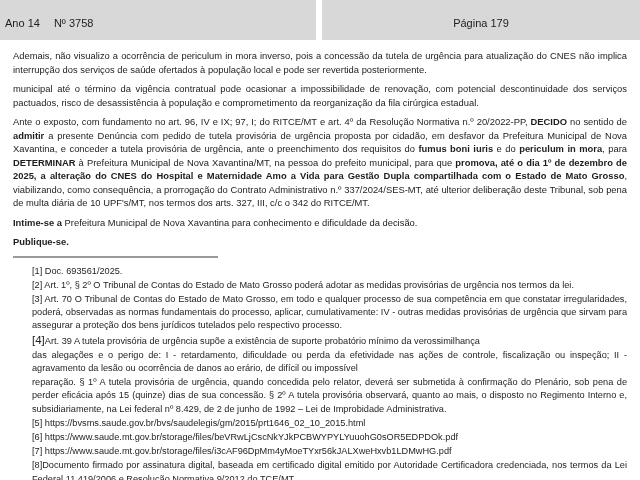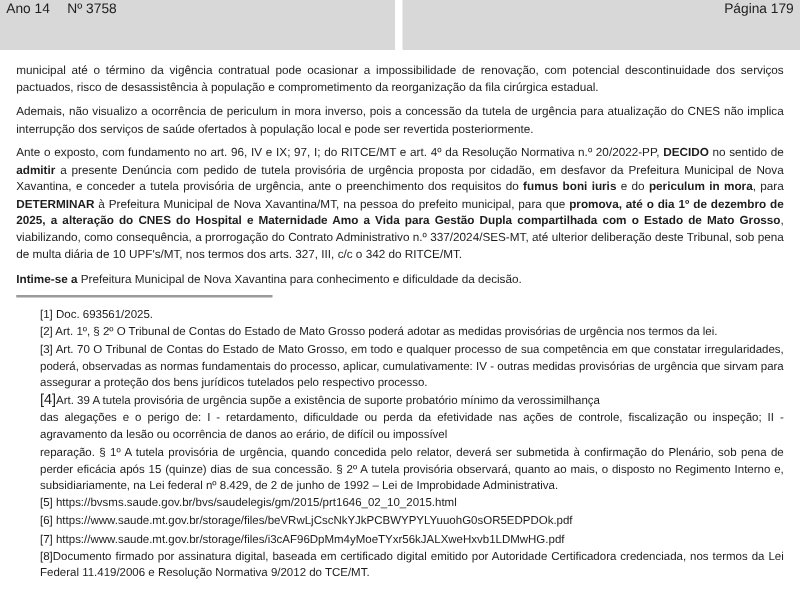--- a/index.html
+++ b/index.html
@@ -13,26 +13,26 @@
     font-family: "Liberation Sans", sans-serif;
     color: #1d1d1d;
   }
   .header {
     display: flex;
     gap: 6px;
     height: 40px;
   }
   .hbox {
     background: #d8d8d8;
-    padding: 0 5px 3px 5px;
+    padding: 16px 5px 3px 5px;
     font-size: 11px;
     line-height: 15px;
   }
   .hbox.left { flex: 0 0 316px; }
-  .hbox.right { flex: 1 1 auto; text-align: right; }
+  .hbox.right { flex: 1 1 auto; text-align: center; }
   .hline1 { white-space: nowrap; }
   .num { margin-left: 14px; }
   .hline2 { margin-top: 2px; white-space: nowrap; }
   .content { padding: 9px 13px 0 13px; }
   .para {
     font-size: 9.4px;
     line-height: 13.5px;
     text-align: justify;
     margin-bottom: 6px;
   }
@@ -63,24 +63,25 @@
         <span>Ano 14</span><span class="num">Nº 3758</span>
       </div>
     </div>
     <div class="hbox right">
       <div class="hline1">Página 179</div>
     </div>
   </div>
 
   <div class="content">
 
+    <p class="para"><span>Ademais, não visualizo a ocorrência de periculum in mora inverso, pois a concessão da tutela de urgência para atualização do CNES não implica interrupção dos serviços de saúde ofertados à população local e pode ser revertida posteriormente.</span></p>
     <p class="para"><span>municipal até o término da vigência contratual pode ocasionar a impossibilidade de renovação, com potencial descontinuidade dos serviços pactuados, risco de desassistência à população e comprometimento da reorganização da fila cirúrgica estadual.</span></p>
-    <p class="para"><span>Ademais, não visualizo a ocorrência de periculum in mora inverso, pois a concessão da tutela de urgência para atualização do CNES não implica interrupção dos serviços de saúde ofertados à população local e pode ser revertida posteriormente.</span></p>
     <p class="para"><span>Ante o exposto, com fundamento no art. 96, IV e IX; 97, I; do RITCE/MT e art. 4º da Resolução Normativa n.º 20/2022-PP, </span><span class="b">DECIDO</span><span> no sentido de </span><span class="b">admitir</span><span> a presente Denúncia com pedido de tutela provisória de urgência proposta por cidadão, em desfavor da Prefeitura Municipal de Nova Xavantina, e conceder a tutela provisória de urgência, ante o preenchimento dos requisitos do </span><span class="b">fumus boni iuris</span><span> e do </span><span class="b">periculum in mora</span><span>, para </span><span class="b">DETERMINAR</span><span> à Prefeitura Municipal de Nova Xavantina/MT, na pessoa do prefeito municipal, para que </span><span class="b">promova, até o dia 1º de dezembro de 2025, a alteração do CNES do Hospital e Maternidade Amo a Vida para Gestão Dupla compartilhada com o Estado de Mato Grosso</span><span>, viabilizando, como consequência, a prorrogação do Contrato Administrativo n.º 337/2024/SES-MT, até ulterior deliberação deste Tribunal, sob pena de multa diária de 10 UPF's/MT, nos termos dos arts. 327, III, c/c o 342 do RITCE/MT.</span></p>
     <p class="para"><span class="b">Intime-se a</span><span> Prefeitura Municipal de Nova Xavantina para conhecimento e dificuldade da decisão.</span></p>
+    <p class="para"><span class="b">Publique-se.</span></p>
 
     <div class="fn-sep"></div>
 
     <div class="footnotes">
       <div class="fnline"><span class="fnm">[1] </span><span class="fnt">Doc. 693561/2025.</span></div>
       <div class="fnline"><span class="fnm">[2] </span><span class="fnt">Art. 1º, § 2º O Tribunal de Contas do Estado de Mato Grosso poderá adotar as medidas provisórias de urgência nos termos da lei.</span></div>
       <div class="fnline"><span class="fnm">[3] </span><span class="fnt">Art. 70 O Tribunal de Contas do Estado de Mato Grosso, em todo e qualquer processo de sua competência em que constatar irregularidades, poderá, observadas as normas fundamentais do processo, aplicar, cumulativamente: IV - outras medidas provisórias de urgência que sirvam para assegurar a proteção dos bens jurídicos tutelados pelo respectivo processo.</span></div>
       <div class="fnline"><span class="fnm big">[4]</span><span class="fnt">Art. 39 A tutela provisória de urgência supõe a existência de suporte probatório mínimo da verossimilhança</span></div>
       <div class="fnline"><span class="fnt">das alegações e o perigo de: I - retardamento, dificuldade ou perda da efetividade nas ações de controle, fiscalização ou inspeção; II - agravamento da lesão ou ocorrência de danos ao erário, de difícil ou impossível</span></div>
       <div class="fnline"><span class="fnt">reparação. § 1º A tutela provisória de urgência, quando concedida pelo relator, deverá ser submetida à confirmação do Plenário, sob pena de perder eficácia após 15 (quinze) dias de sua concessão. § 2º A tutela provisória observará, quanto ao mais, o disposto no Regimento Interno e, subsidiariamente, na Lei federal nº 8.429, de 2 de junho de 1992 – Lei de Improbidade Administrativa.</span></div>

